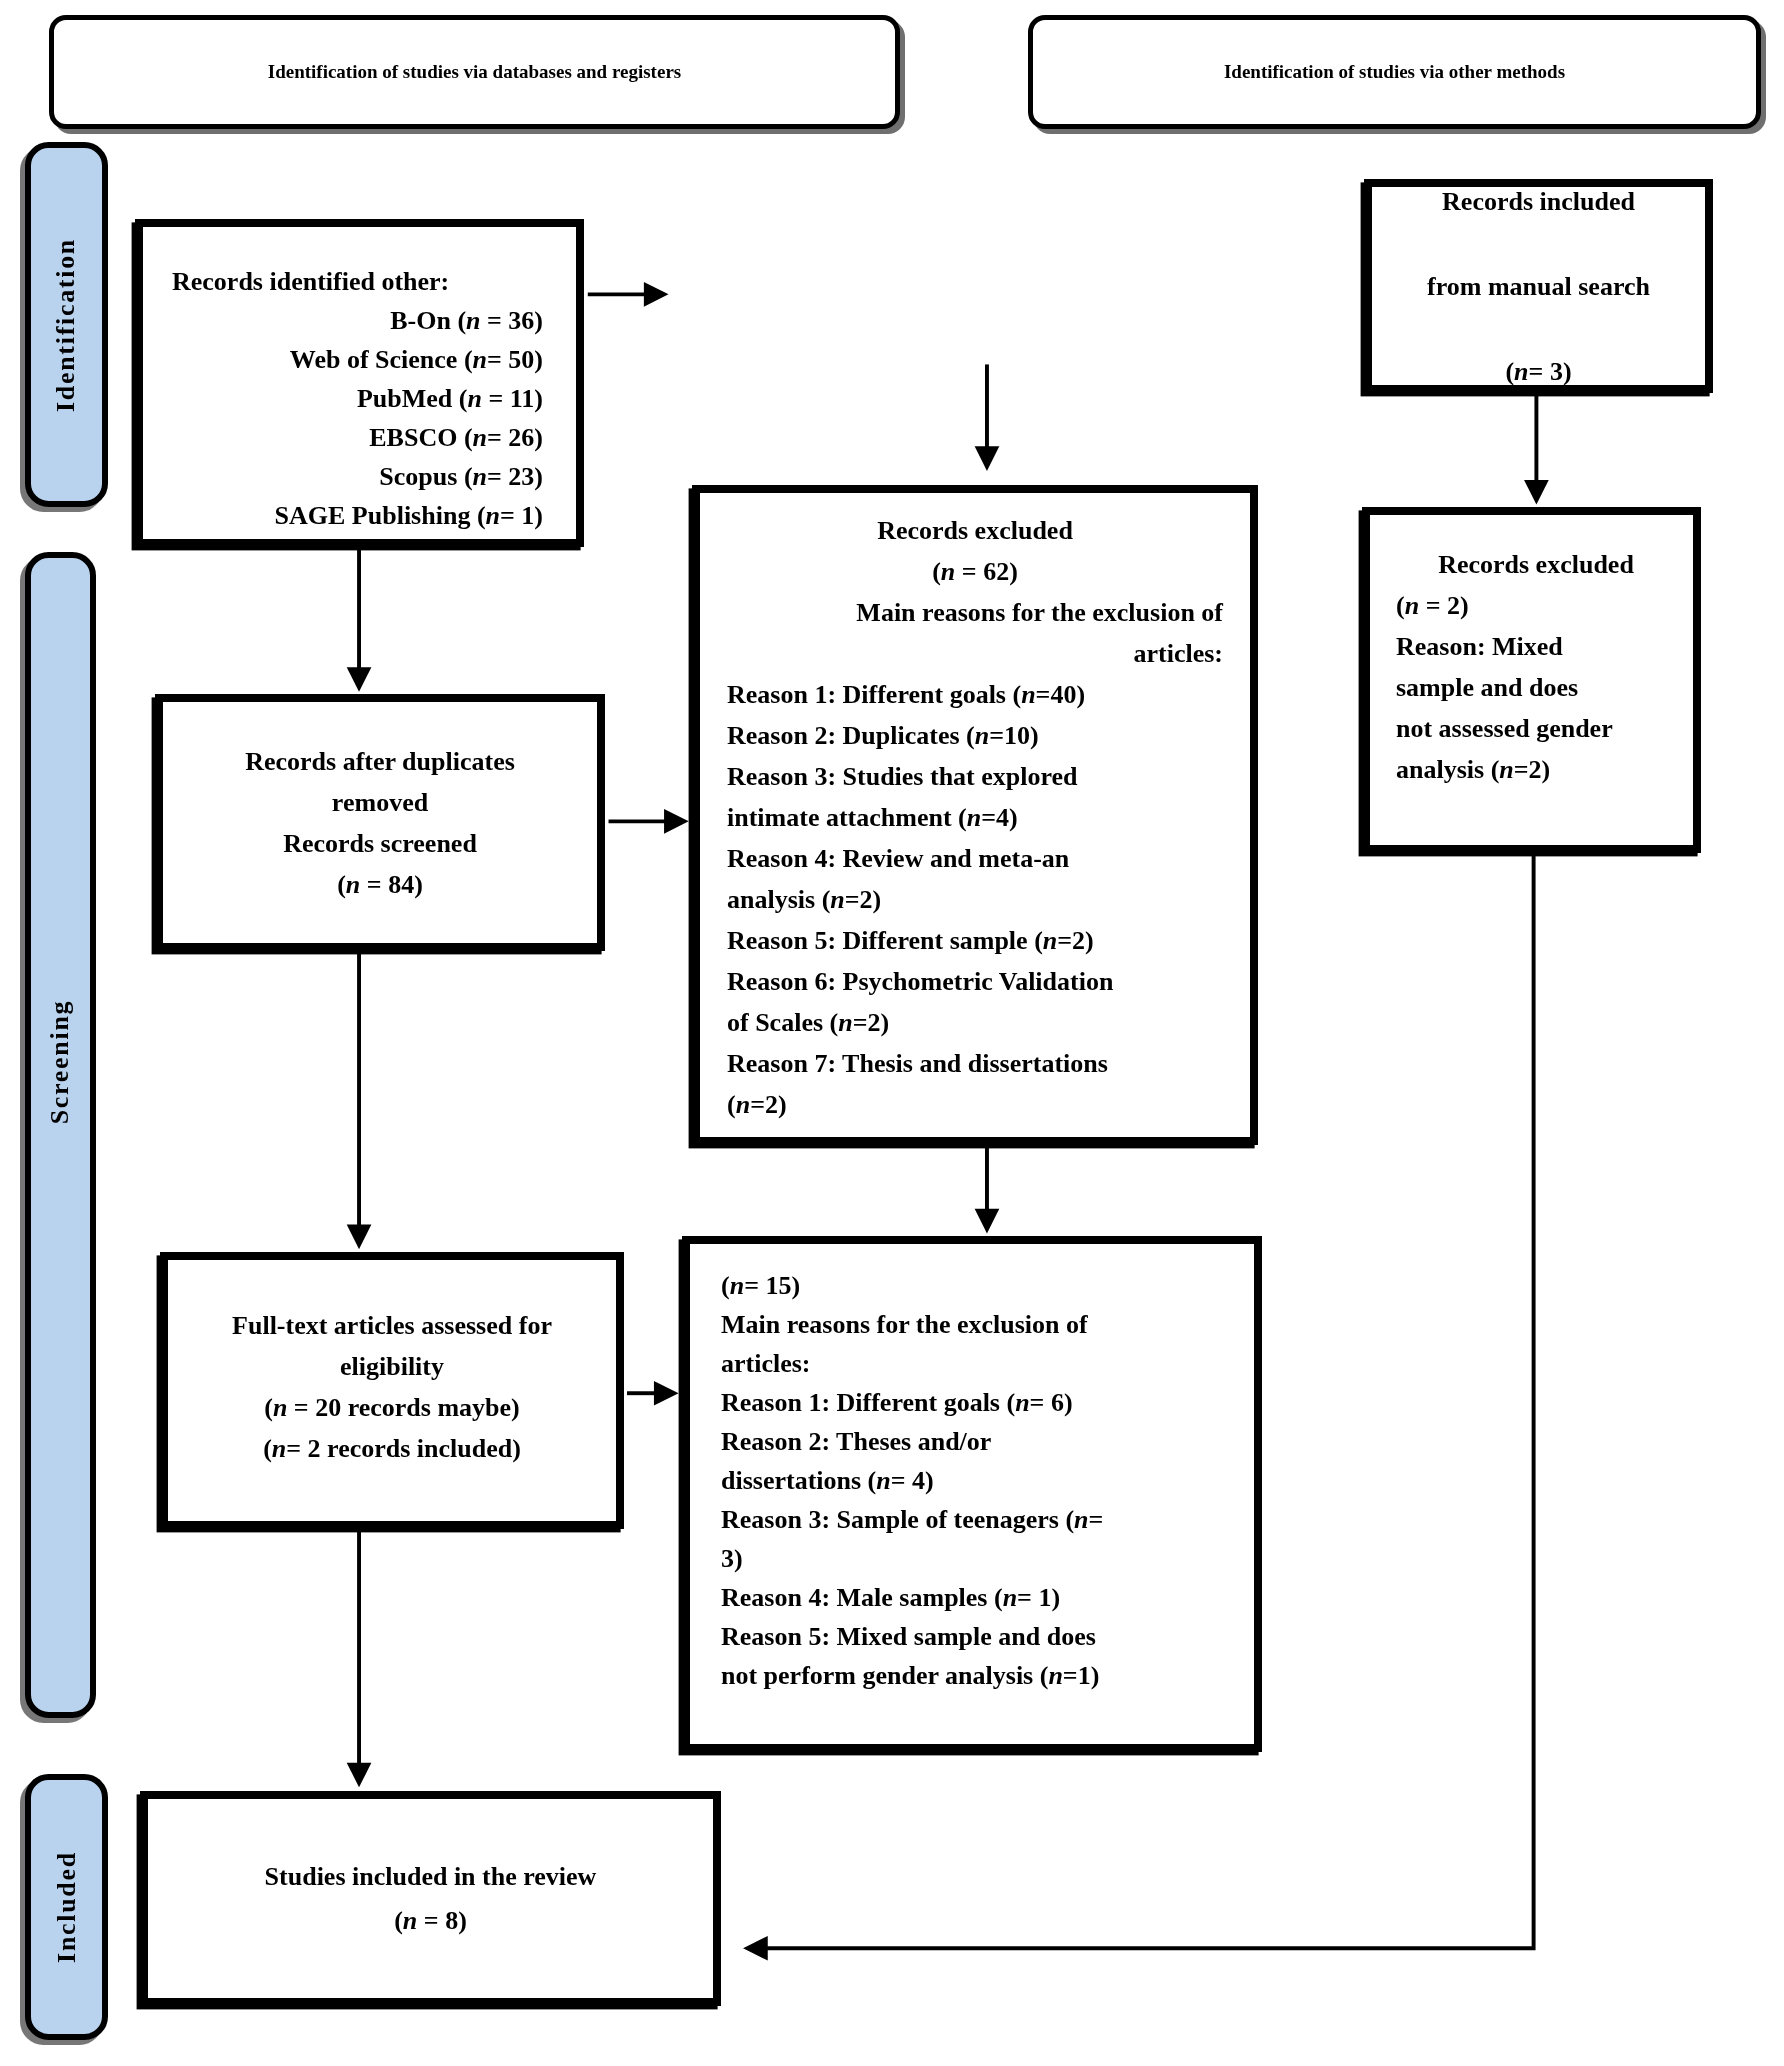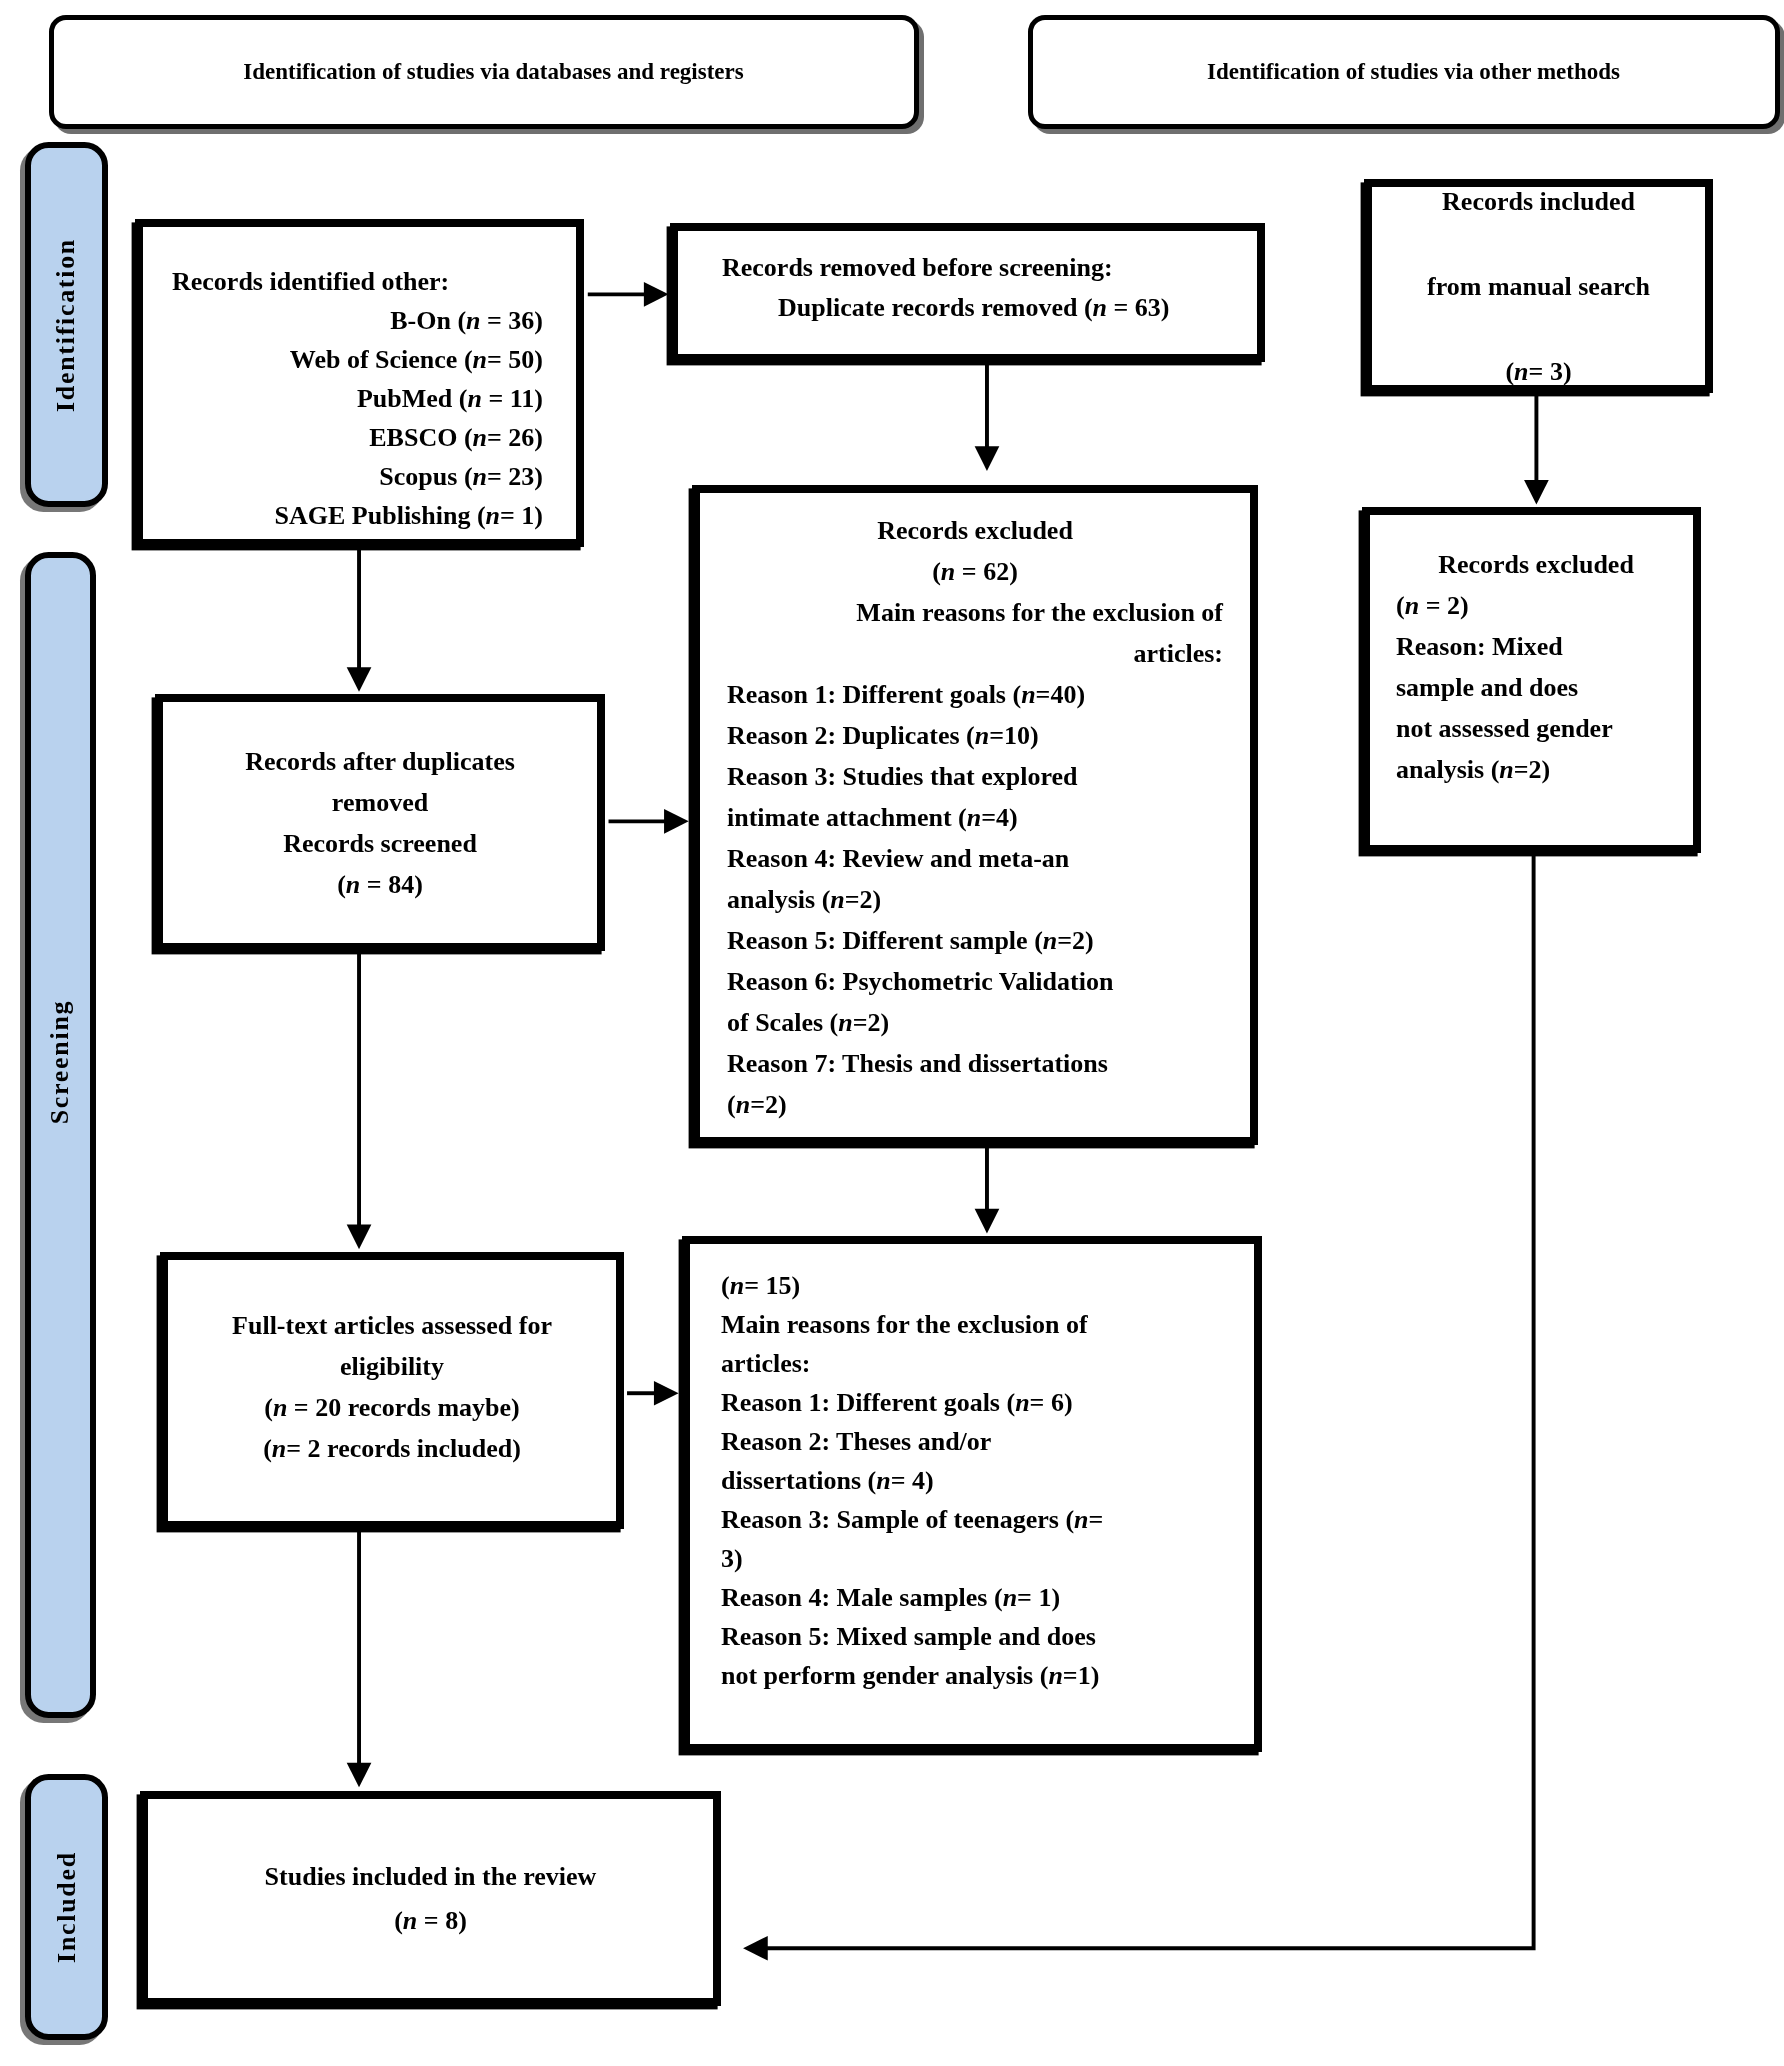--- a/index.html
+++ b/index.html
@@ -12,23 +12,22 @@
     color:#000;
   }
   
   .banner{
     position:absolute;
     background:#fff;
     border:5.6px solid #000;
     border-radius:17px;
     box-shadow:5px 5px 0 #6f6f6f;
     display:flex;align-items:center;justify-content:center;
-    font-size:23px;
+    font-size:19px;
     text-align:left;
-    padding-left:19px;
   }
   
   .vbar{
     position:absolute;
     background:#b9d2ee;
     border:6.7px solid #000;
     border-radius:23.5px;
     box-shadow:-5px 5px 0 #777;
     display:flex;align-items:center;justify-content:center;
   }
@@ -102,24 +101,20 @@
   <div class="fbox" id="b1" style="left:135px;top:219px;width:449px;height:328px;">
     <div class="ln al">Records identified other:</div>
     <div class="ln ar">B-On (<i>n</i> = 36)</div>
     <div class="ln ar">Web of Science (<i>n</i>= 50)</div>
     <div class="ln ar">PubMed (<i>n</i> = 11)</div>
     <div class="ln ar">EBSCO (<i>n</i>= 26)</div>
     <div class="ln ar">Scopus (<i>n</i>= 23)</div>
     <div class="ln ar">SAGE Publishing (<i>n</i>= 1)</div>
   </div>
 
-  <div class="fbox" id="b2" style="left:670px;top:223px;width:595px;height:139px;">
-    <div class="ln al">Records removed before screening:</div>
-    <div class="ln al ind">Duplicate records removed (<i>n</i> = 63)</div>
-  </div>
 
   <div class="fbox center-col" id="b8" style="left:1364px;top:179px;width:349px;height:214px;gap:44px;">
     <div class="ln ac">Records included</div>
     <div class="ln ac">from manual search</div>
     <div class="ln ac">(<i>n</i>= 3)</div>
   </div>
 
   <div class="fbox" id="b3" style="left:692px;top:485px;width:566px;height:660px;">
     <div class="ln ac">Records excluded</div>
     <div class="ln ac">(<i>n</i> = 62)</div>

